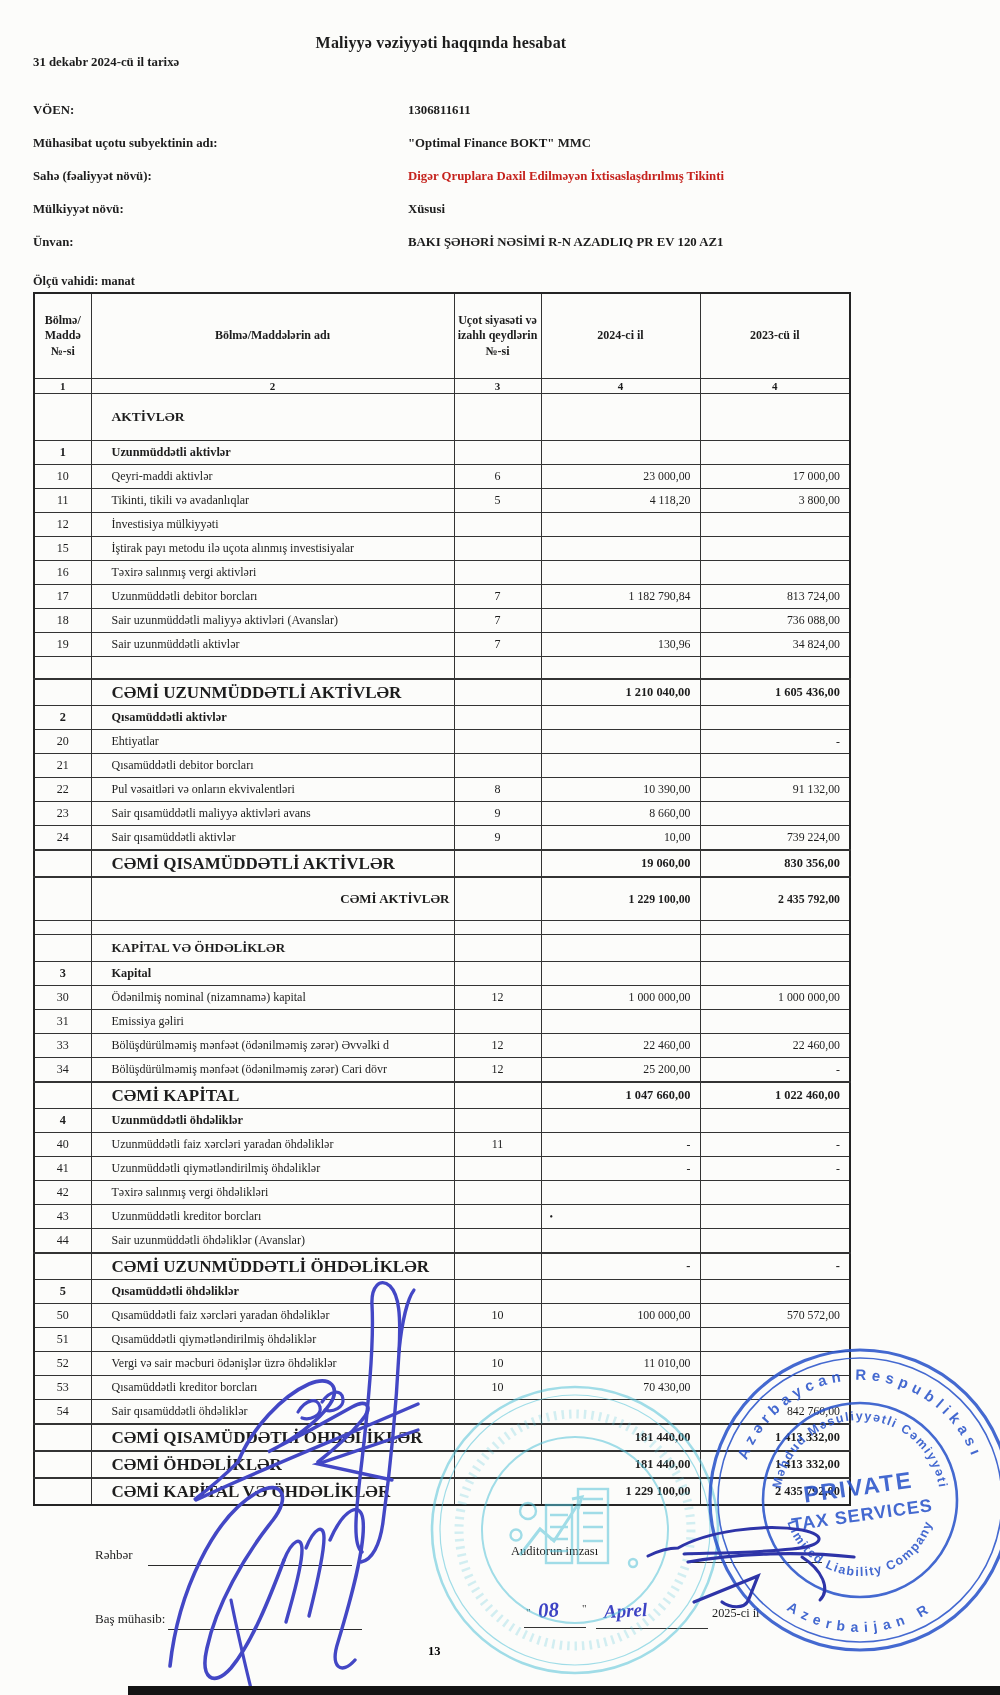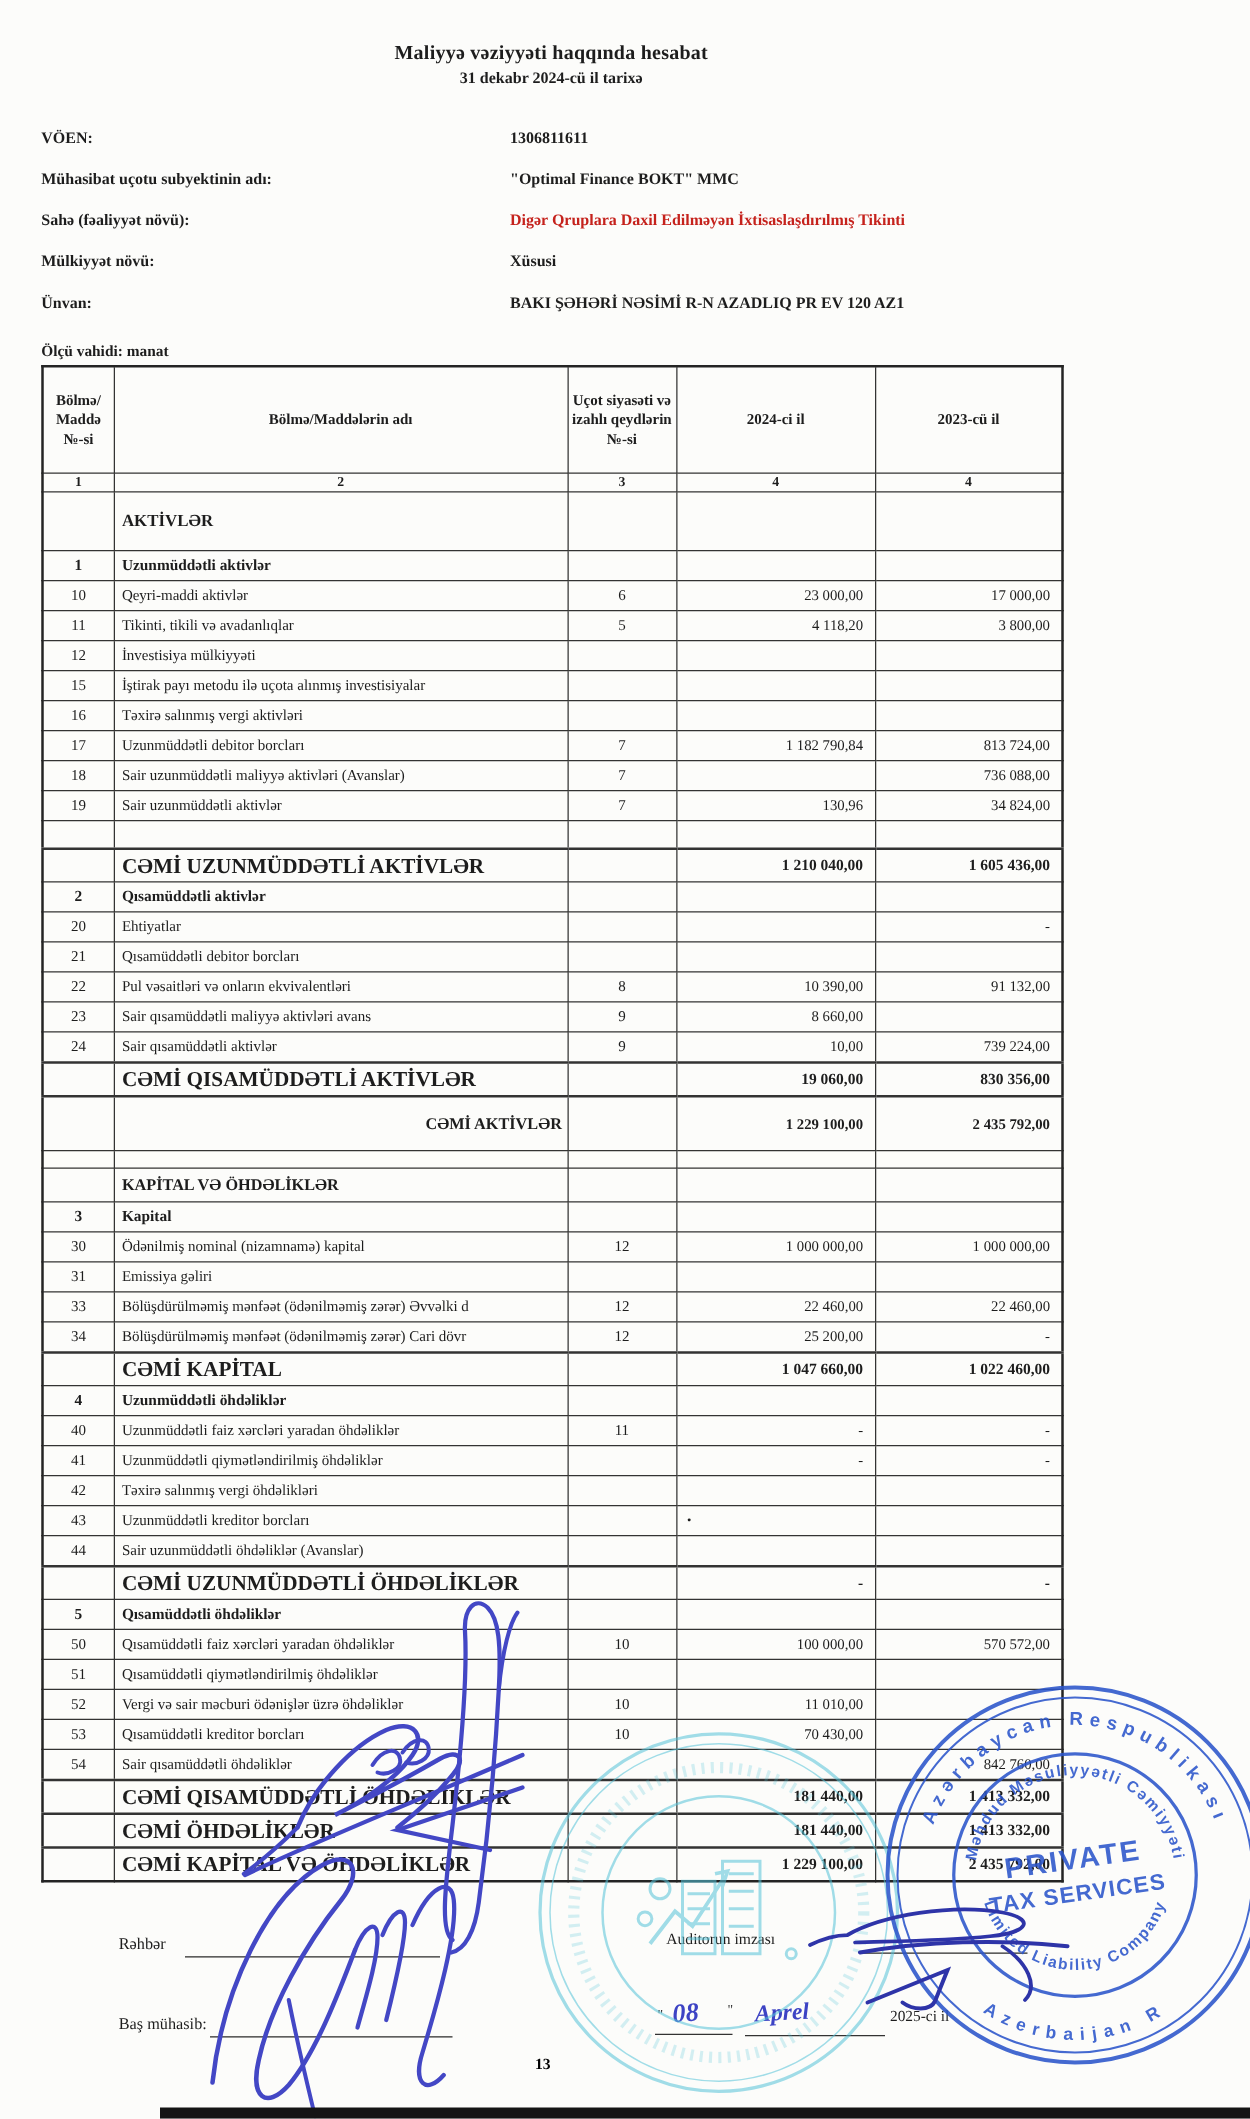--- a/index.html
+++ b/index.html
@@ -5,38 +5,38 @@
   html,body{margin:0;padding:0;}
   body{
     width:1000px;height:1695px;position:relative;overflow:hidden;
     background:#fcfcfa;
     font-family:"Liberation Serif", serif;
     color:#1d1d1d;
   }
   .page{position:absolute;left:33px;top:0;width:816px;border-radius:13px;}
   
   .doc-title{margin-top:34px;text-align:center;font-size:16px;font-weight:700;letter-spacing:.2px;}
-  .doc-subtitle{text-align:center;font-size:12.8px;font-weight:700;margin-top:3px;}
+  .doc-subtitle{font-size:12.8px;font-weight:700;margin-top:3px;}
   
   .info{margin-top:33px;}
   .info-row{display:grid;grid-template-columns:375px 1fr;height:33px;align-items:start;}
   .info-label{font-size:12.8px;font-weight:700;}
   .info-value{font-size:12.8px;font-weight:700;font-family:Liberation Serif, serif;}
   .info-value.red{color:#c5221c;}
   
   .unit{font-size:12.3px;font-weight:700;margin:6px 0 3px 0;}
   
   table.balance{border-collapse:collapse;table-layout:fixed;width:816px;border:2.2px solid #242424;}
   table.balance th, table.balance td{border:1.5px solid #333;overflow:hidden;}
   table.balance th{font-size:12px;font-weight:700;text-align:center;vertical-align:middle;padding:2px 3px;line-height:1.3;}
   tr.head-main th{height:80px;}
   tr.head-num th{height:13px;font-size:11px;padding:0;}
   td{font-size:12px;padding:1px 4px;height:21px;vertical-align:middle;}
   .c-no{text-align:center;}
-  .c-name{padding-left:6px;white-space:nowrap;}
+  .c-name{padding-left:20px;white-space:nowrap;}
   .c-note{text-align:center;}
   .c-v1,.c-v2{text-align:right;padding-right:9px;font-size:11.8px;}
   tr.r-section td{height:44px;}
   tr.r-section .c-name{font-weight:700;font-size:13.5px;}
   tr.r-section-sm td{height:24px;}
   tr.r-section-sm .c-name{font-weight:700;font-size:13px;}
   tr.r-group .c-name, tr.r-group .c-no{font-weight:700;font-size:12.3px;}
   tr.r-total td{font-weight:700;height:23px;border-top-width:2px;}
   tr.r-total .c-name{font-size:17px;}
   tr.r-total .c-v1, tr.r-total .c-v2{font-size:12.4px;}
@@ -424,21 +424,21 @@
       </tbody>
   </table>
 </div>
 
 <div class="abs sig-label" style="left:95px;top:1547px;">Rəhbər</div>
 <div class="abs sig-line" style="left:148px;top:1564px;width:204px;"></div>
 
 <div class="abs sig-label" style="left:95px;top:1611px;">Baş mühasib:</div>
 <div class="abs sig-line" style="left:168px;top:1628px;width:194px;"></div>
 
-<div class="abs sig-label" style="left:533px;top:1544px;font-size:12.5px;">Auditorun imzası</div>
+<div class="abs sig-label" style="left:511px;top:1544px;font-size:12.5px;">Auditorun imzası</div>
 <div class="abs sig-line" style="left:688px;top:1561px;width:134px;"></div>
 
 <div class="abs date-quote" style="left:526px;top:1606px;">"</div>
 <div class="abs hand" style="left:538px;top:1598px;font-size:21px;transform:rotate(-4deg);">08</div>
 <div class="abs date-quote" style="left:582px;top:1602px;">"</div>
 <div class="abs sig-line" style="left:524px;top:1626px;width:62px;border-color:#333;"></div>
 <div class="abs hand" style="left:604px;top:1600px;font-size:19px;transform:rotate(-3deg);">Aprel</div>
 <div class="abs sig-line" style="left:596px;top:1627px;width:112px;border-color:#333;"></div>
 <div class="abs sig-label" style="left:712px;top:1606px;font-size:12.3px;">2025-ci il</div>
 

